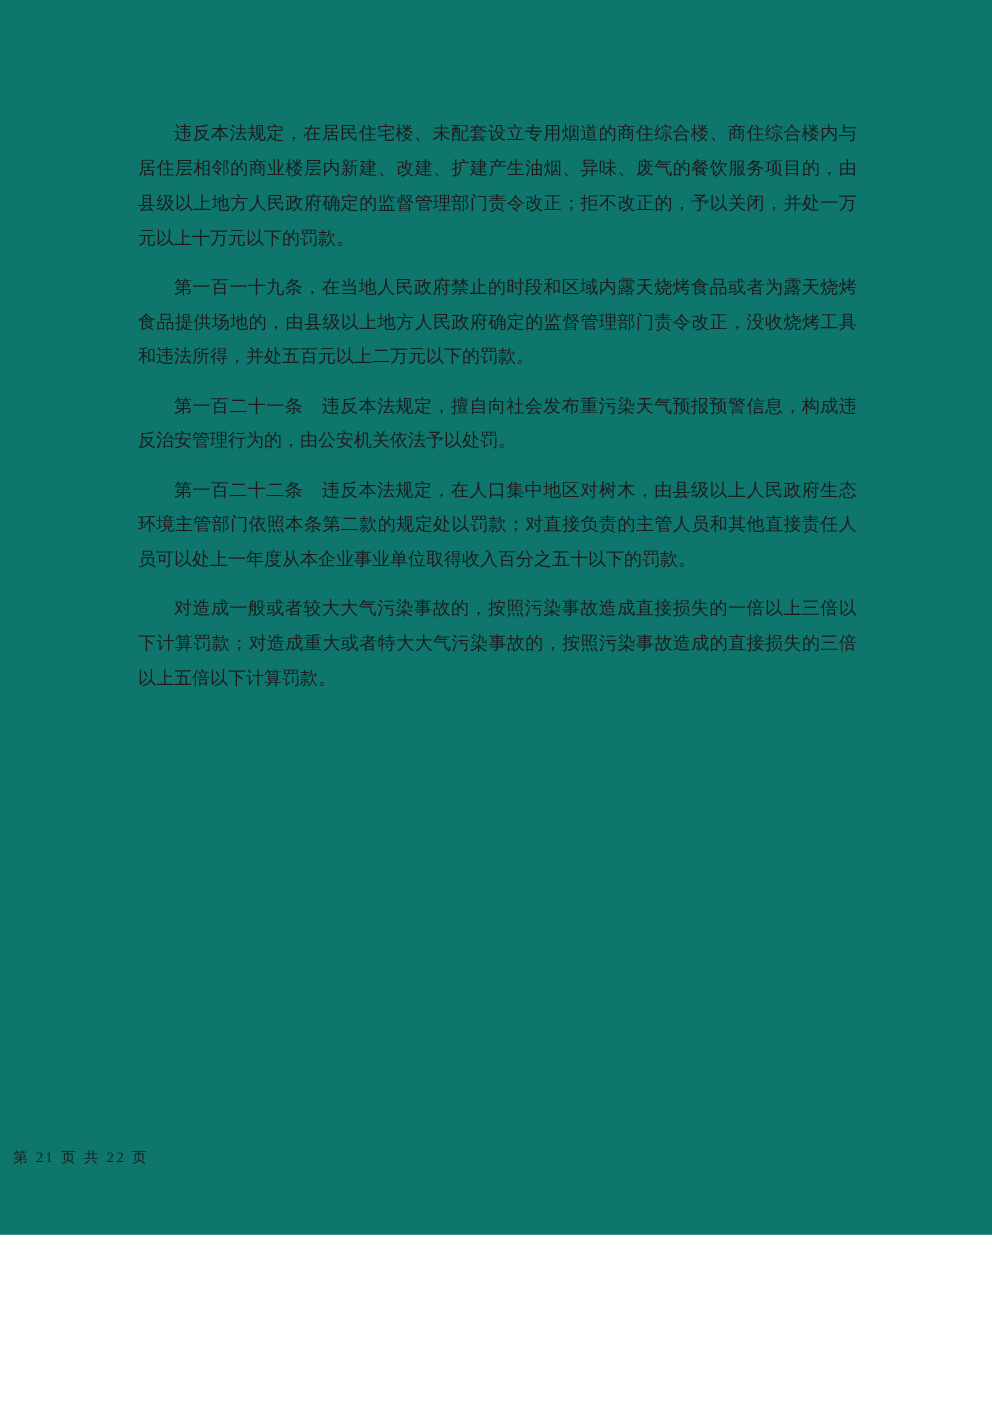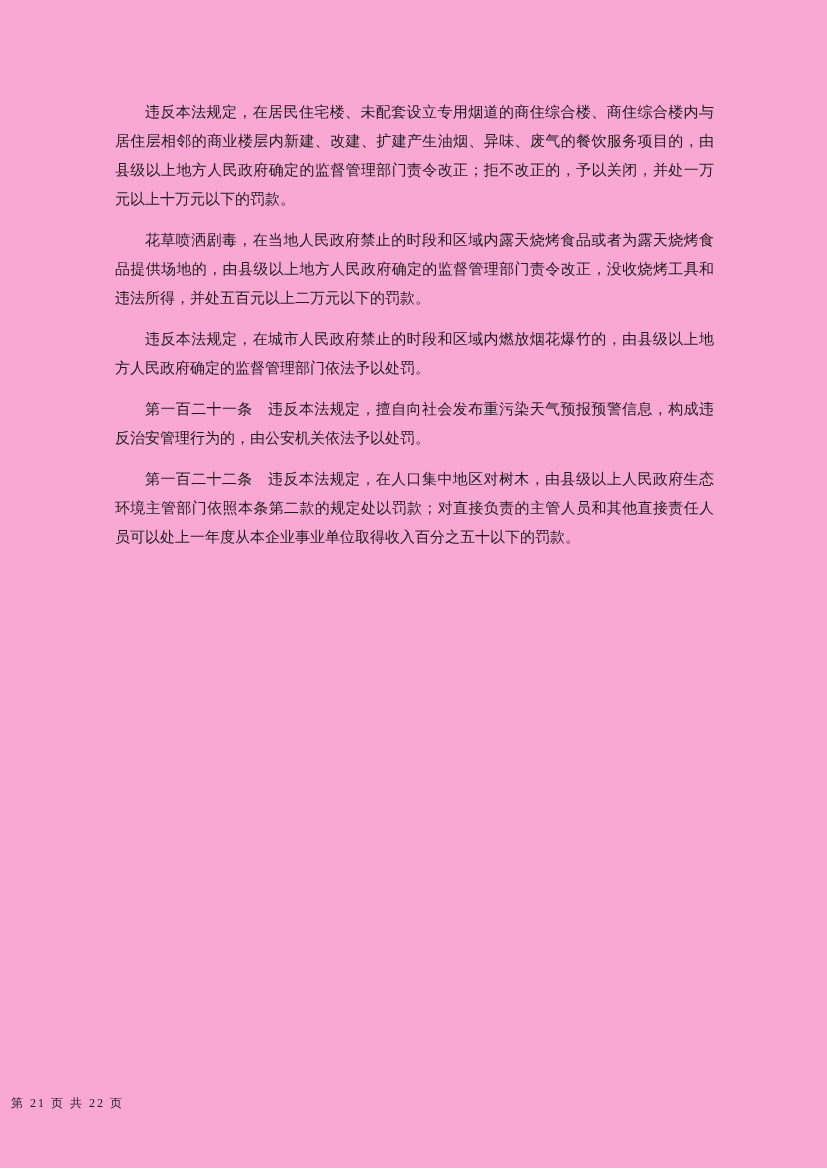--- a/index.html
+++ b/index.html
@@ -5,22 +5,22 @@
   * { margin: 0; padding: 0; box-sizing: border-box; }
   html, body {
     width: 827px;
     height: 1170px;
     background: #ffffff;
     font-family: "Liberation Serif", "DejaVu Serif", serif;
   }
   .page {
     position: relative;
     width: 827px;
-    height: 1168px;
-    background: #f9a8d4;
+    height: 1029px;
+    background: #0f766e;
     overflow: hidden;
   }
   .content {
     position: absolute;
     top: 98px;
     left: 115px;
     width: 599px;
     color: #1d1d1d;
     font-size: 15px;
     line-height: 29px;
@@ -40,21 +40,21 @@
     color: #1d1d1d;
     letter-spacing: 2px;
   }
 </style>
 </head>
 <body>
 
 <div class="page">
   <div class="content">
     <p class="para">违反本法规定，在居民住宅楼、未配套设立专用烟道的商住综合楼、商住综合楼内与居住层相邻的商业楼层内新建、改建、扩建产生油烟、异味、废气的餐饮服务项目的，由县级以上地方人民政府确定的监督管理部门责令改正；拒不改正的，予以关闭，并处一万元以上十万元以下的罚款。</p>
-    <p class="para">花草喷洒剧毒，在当地人民政府禁止的时段和区域内露天烧烤食品或者为露天烧烤食品提供场地的，由县级以上地方人民政府确定的监督管理部门责令改正，没收烧烤工具和违法所得，并处五百元以上二万元以下的罚款。</p>
-    <p class="para">违反本法规定，在城市人民政府禁止的时段和区域内燃放烟花爆竹的，由县级以上地方人民政府确定的监督管理部门依法予以处罚。</p>
+    <p class="para">第一百一十九条，在当地人民政府禁止的时段和区域内露天烧烤食品或者为露天烧烤食品提供场地的，由县级以上地方人民政府确定的监督管理部门责令改正，没收烧烤工具和违法所得，并处五百元以上二万元以下的罚款。</p>
     <p class="para">第一百二十一条　违反本法规定，擅自向社会发布重污染天气预报预警信息，构成违反治安管理行为的，由公安机关依法予以处罚。</p>
     <p class="para">第一百二十二条　违反本法规定，在人口集中地区对树木，由县级以上人民政府生态环境主管部门依照本条第二款的规定处以罚款；对直接负责的主管人员和其他直接责任人员可以处上一年度从本企业事业单位取得收入百分之五十以下的罚款。</p>
+    <p class="para">对造成一般或者较大大气污染事故的，按照污染事故造成直接损失的一倍以上三倍以下计算罚款；对造成重大或者特大大气污染事故的，按照污染事故造成的直接损失的三倍以上五倍以下计算罚款。</p>
   </div>
   <div class="footer">
     <span>第 21 页 共 22 页</span>
   </div>
 </div>
 
 </body></html>

